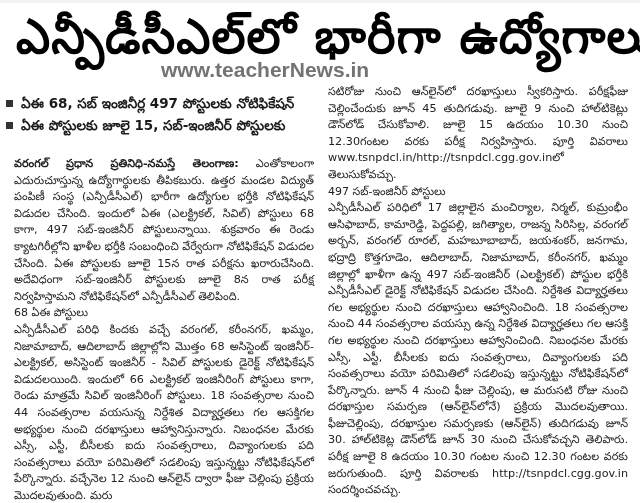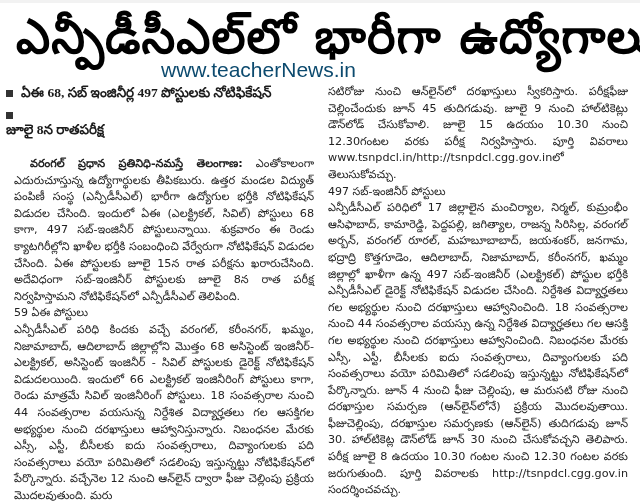--- a/index.html
+++ b/index.html
@@ -3,59 +3,57 @@
 <meta charset="utf-8">
 <style>
   html, body { margin: 0; padding: 0; background: #ffffff; }
   body { width: 640px; height: 503px; overflow: hidden; position: relative;
          font-family: "DejaVu Sans", sans-serif; color: #1a1a1a; }
   .topline { position: absolute; left: 0; top: 0; width: 640px; height: 3px; background: #f2f2f2; }
   .headline { position: absolute; left: 0; top: 8px; width: 640px; text-align: center;
               font-family: "DejaVu Sans", sans-serif; font-size: 48px; line-height: 56px;
               color: #000000; letter-spacing: 1px; white-space: nowrap; font-weight: bold; padding-left: 16px; }
   .watermark { position: absolute; left: 161px; top: 58px; font-family: "Liberation Sans", sans-serif;
-               font-weight: normal; font-size: 21px; line-height: 24px; color: #0c4a6e; }
-  .bullets { position: absolute; left: 6px; top: 82px; width: 300px; font-family: Liberation Serif, serif; }
+               font-weight: bold; font-size: 21px; line-height: 24px; color: #737373; }
+  .bullets { position: absolute; left: 6px; top: 92px; width: 300px; }
   .bullet { font-size: 13.5px; line-height: 22px; font-weight: bold; color: #1b1b1b; display: flex; }
   .bullet .sq { display: inline-block; width: 7px; height: 7px; background: #333; margin: 8px 8px 0 0; flex: none; }
   .col { position: absolute; font-size: 11.2px; line-height: 16.6px; color: #222;
          text-align: justify; }
   .col-left { left: 14px; top: 156px; width: 300px; }
   .col-right { left: 328px; top: 84px; width: 300px; }
   .col p { margin: 0; }
-  .dateline { font-weight: bold; margin-left: 16px; }
+  .dateline { font-weight: bold; }
   .subhead { font-weight: normal; font-size: 11px; margin: 0; }
 </style>
 </head>
 <body>
 
 <div class="topline"></div>
 
 <div class="headline">ఎన్పీడీసీఎల్‌లో భారీగా ఉద్యోగాలు</div>
 
 <div class="watermark">www.teacherNews.in</div>
 
 <div class="bullets">
   <div class="bullet">
     <span class="sq"></span>
     <span>ఏఈ 68, సబ్ ఇంజినీర్ల 497 పోస్టులకు నోటిఫికేషన్</span>
   </div>
   <div class="bullet">
     <span class="sq"></span>
-  </div>
-  <div class="bullet cont">
-    <span>జూలై 8న రాతపరీక్ష</span>
+    <span>ఏఈ పోస్టులకు జూలై 15, సబ్-ఇంజినీర్ పోస్టులకు</span>
   </div>
 </div>
 
 <div class="col col-left">
   <p>
     <span class="dateline">వరంగల్ ప్రధాన ప్రతినిధి-నమస్తే తెలంగాణ:</span><span> ఎంతోకాలంగా ఎదురుచూస్తున్న ఉద్యోగార్థులకు తీపికబురు. ఉత్తర మండల విద్యుత్ పంపిణీ సంస్థ (ఎన్పీడీసీఎల్) భారీగా ఉద్యోగుల భర్తీకి నోటిఫికేషన్ విడుదల చేసింది. ఇందులో ఏఈ (ఎలక్ట్రికల్, సివిల్) పోస్టులు 68 కాగా, 497 సబ్-ఇంజినీర్ పోస్టులున్నాయి. శుక్రవారం ఈ రెండు క్యాటగిరీల్లోని ఖాళీల భర్తీకి సంబంధించి వేర్వేరుగా నోటిఫికేషన్ విడుదల చేసింది. ఏఈ పోస్టులకు జూలై 15న రాత పరీక్షను ఖరారుచేసింది. అదేవిధంగా సబ్-ఇంజినీర్ పోస్టులకు జూలై 8న రాత పరీక్ష నిర్వహిస్తామని నోటిఫికేషన్‌లో ఎన్పీడీసీఎల్ తెలిపింది.</span>
   </p>
-  <p class="subhead">59 ఏఈ పోస్టులు</p>
+  <p class="subhead">68 ఏఈ పోస్టులు</p>
   <p>ఎన్పీడీసీఎల్ పరిధి కిందకు వచ్చే వరంగల్, కరీంనగర్, ఖమ్మం, నిజామాబాద్, ఆదిలాబాద్ జిల్లాల్లోని మొత్తం 68 అసిస్టెంట్ ఇంజినీర్-ఎలక్ట్రికల్, అసిస్టెంట్ ఇంజినీర్ - సివిల్ పోస్టులకు డైరెక్ట్ నోటిఫికేషన్ విడుదలయింది. ఇందులో 66 ఎలక్ట్రికల్ ఇంజినీరింగ్ పోస్టులు కాగా, రెండు మాత్రమే సివిల్ ఇంజినీరింగ్ పోస్టులు. 18 సంవత్సరాల నుంచి 44 సంవత్సరాల వయసున్న నిర్దేశిత విద్యార్హతలు గల ఆసక్తిగల అభ్యర్థుల నుంచి దరఖాస్తులు ఆహ్వానిస్తున్నారు. నిబంధనల మేరకు ఎస్సీ, ఎస్టీ, బీసీలకు ఐదు సంవత్సరాలు, దివ్యాంగులకు పది సంవత్సరాలు వయో పరిమితిలో సడలింపు ఇస్తున్నట్టు నోటిఫికేషన్‌లో పేర్కొన్నారు. వచ్చేనెల 12 నుంచి ఆన్‌లైన్ ద్వారా ఫీజు చెల్లింపు ప్రక్రియ మొదలవుతుంది. మరు</p>
 </div>
 
 <div class="col col-right">
   <p>సటిరోజు నుంచి ఆన్‌లైన్‌లో దరఖాస్తులు స్వీకరిస్తారు. పరీక్షఫీజు చెల్లించేందుకు జూన్ 45 తుదిగడువు. జూలై 9 నుంచి హాల్‌టికెట్లు డౌన్‌లోడ్ చేసుకోవాలి. జూలై 15 ఉదయం 10.30 నుంచి 12.30గంటల వరకు పరీక్ష నిర్వహిస్తారు. పూర్తి వివరాలు www.tsnpdcl.in/http://tsnpdcl.cgg.gov.inలో తెలుసుకోవచ్చు.</p>
   <p class="subhead">497 సబ్-ఇంజినీర్ పోస్టులు</p>
   <p>ఎన్పీడీసీఎల్ పరిధిలో 17 జిల్లాలైన మంచిర్యాల, నిర్మల్, కుమ్రంభీం ఆసిఫాబాద్, కామారెడ్డి, పెద్దపల్లి, జగిత్యాల, రాజన్న సిరిసిల్ల, వరంగల్ అర్బన్, వరంగల్ రూరల్, మహబూబాబాద్, జయశంకర్, జనగామ, భద్రాద్రి కొత్తగూడెం, ఆదిలాబాద్, నిజామాబాద్, కరీంనగర్, ఖమ్మం జిల్లాల్లో ఖాళీగా ఉన్న 497 సబ్-ఇంజినీర్ (ఎలక్ట్రికల్) పోస్టుల భర్తీకి ఎన్పీడీసీఎల్ డైరెక్ట్ నోటిఫికేషన్ విడుదల చేసింది. నిర్దేశిత విద్యార్హతలు గల అభ్యర్థుల నుంచి దరఖాస్తులు ఆహ్వానించింది. 18 సంవత్సరాల నుంచి 44 సంవత్సరాల వయస్సు ఉన్న నిర్దేశిత విద్యార్హతలు గల ఆసక్తి గల అభ్యర్థుల నుంచి దరఖాస్తులు ఆహ్వానించింది. నిబంధనల మేరకు ఎస్సీ, ఎస్టీ, బీసీలకు ఐదు సంవత్సరాలు, దివ్యాంగులకు పది సంవత్సరాలు వయో పరిమితిలో సడలింపు ఇస్తున్నట్టు నోటిఫికేషన్‌లో పేర్కొన్నారు. జూన్ 4 నుంచి ఫీజు చెల్లింపు, ఆ మరుసటి రోజు నుంచి దరఖాస్తుల సమర్పణ (ఆన్‌లైన్‌లోనే) ప్రక్రియ మొదలవుతాయి. ఫీజుచెల్లింపు, దరఖాస్తుల సమర్పణకు (ఆన్‌లైన్) తుదిగడువు జూన్ 30. హాల్‌టికెట్ల డౌన్‌లోడ్ జూన్ 30 నుంచి చేసుకోవచ్చని తెలిపారు. పరీక్ష జూలై 8 ఉదయం 10.30 గంటల నుంచి 12.30 గంటల వరకు జరుగుతుంది. పూర్తి వివరాలకు http://tsnpdcl.cgg.gov.in సందర్శించవచ్చు.</p>
 </div>
 
 </body></html>

